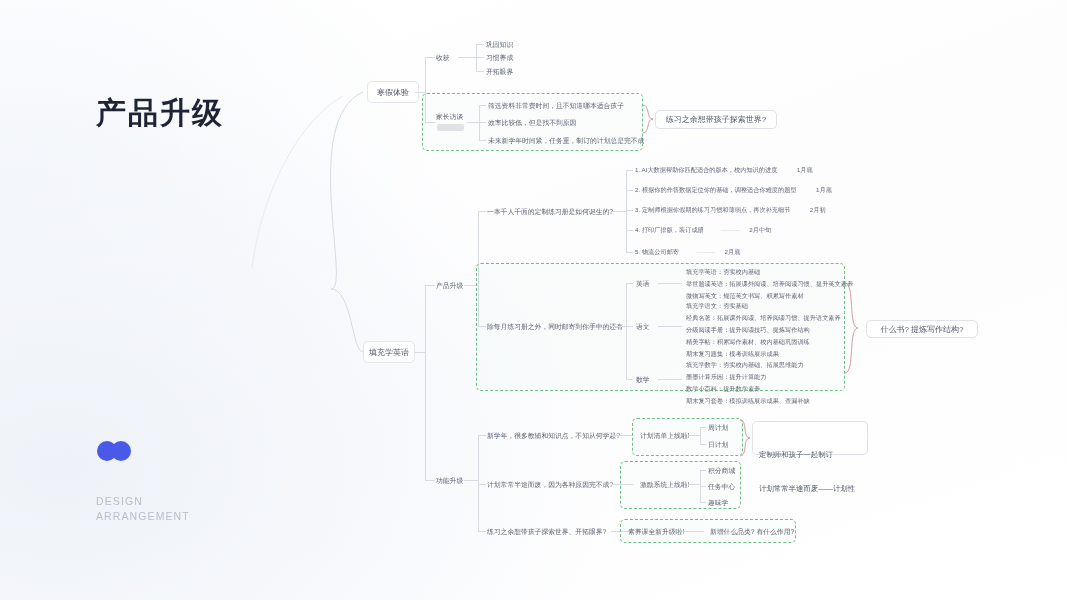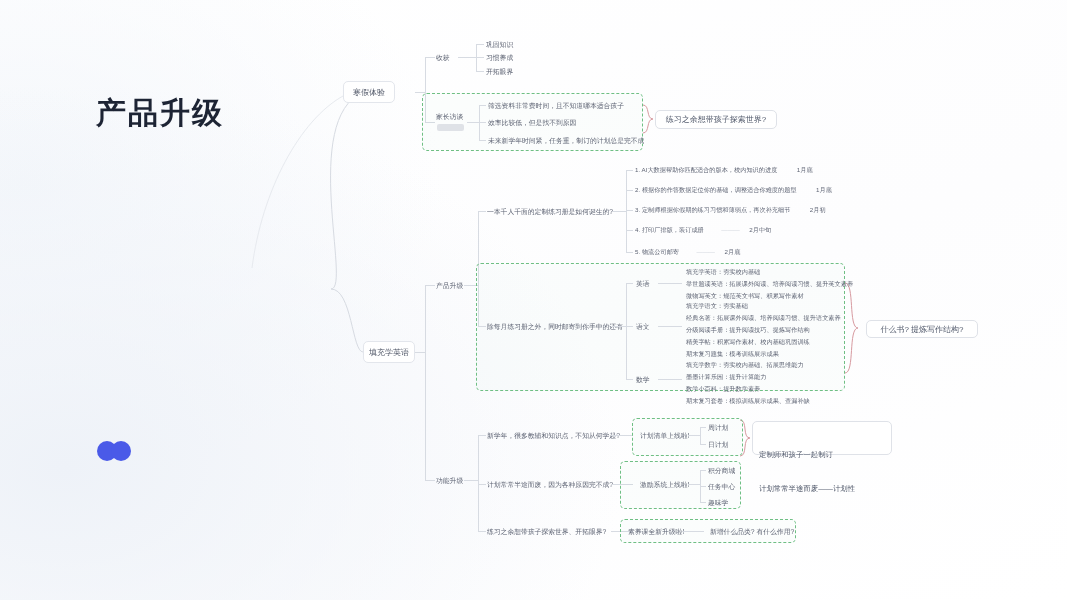--- a/index.html
+++ b/index.html
@@ -81,38 +81,42 @@
 <div class="bg-wash"></div>
 
 <div class="root">
 
   <div class="title">产品升级</div>
 
   <div class="logo">
     <i class="a"></i>
     <i class="b"></i>
   </div>
+  <div class="brand">
+    <div>DESIGN</div>
+    <div>ARRANGEMENT</div>
+  </div>
 
   <svg class="curve">
 
     <path d="M331,289 C352,289 300,120 363,92" fill="none" stroke="#d7dbe2" stroke-width="1"></path>
 
     <path d="M331,289 C352,289 352,352 363,352" fill="none" stroke="#d7dbe2" stroke-width="1"></path>
 
     <path d="M343,96 C300,120 262,190 252,268" fill="none" stroke="#e7eaef" stroke-width="1"></path>
 
     <path d="M643,105 C650,105 646,119 653,119 C646,119 650,133 643,133" fill="none" stroke="#d79aa0" stroke-width="1"></path>
 
     <path d="M845,283 C855,283 848,328 858,328 C848,328 855,373 845,373" fill="none" stroke="#d79aa0" stroke-width="1"></path>
 
     <path d="M740,420 C748,420 742,438 750,438 C742,438 748,456 740,456" fill="none" stroke="#d79aa0" stroke-width="1"></path>
   </svg>
 
 
-  <div class="boxnode" style="left:343px;top:81px;width:52px;height:22px;">
+  <div class="boxnode" style="left:367px;top:81px;width:52px;height:22px;">
     <span>寒假体验</span>
   </div>
 
   <div class="h" style="left:415px;top:92px;width:10px;"></div>
   <div class="v" style="left:425px;top:57px;height:65px;"></div>
   <div class="h" style="left:425px;top:57px;width:10px;"></div>
   <div class="h" style="left:425px;top:122px;width:10px;"></div>
 
   <div class="node t7" style="left:436px;top:53px;">收获</div>
   <div class="h" style="left:458px;top:57px;width:18px;"></div>
@@ -239,21 +243,21 @@
   <div class="h" style="left:611px;top:435px;width:22px;"></div>
   <div class="dashbox" style="left:632px;top:418px;width:111px;height:38px;"></div>
   <div class="node t7" style="left:640px;top:431px;">计划清单上线啦!</div>
   <div class="h" style="left:688px;top:435px;width:12px;"></div>
   <div class="v" style="left:700px;top:427px;height:17px;"></div>
   <div class="h" style="left:700px;top:427px;width:6px;"></div>
   <div class="node t7" style="left:708px;top:423px;">周计划</div>
   <div class="h" style="left:700px;top:444px;width:6px;"></div>
   <div class="node t7" style="left:708px;top:440px;">日计划</div>
 
-  <div class="boxnode callout multi" style="left:752px;top:421px;width:140px;height:34px;padding:4px 6px;font-size:7.4px;">
+  <div class="boxnode callout multi" style="left:752px;top:421px;width:116px;height:34px;padding:4px 6px;font-size:7.4px;">
     <div>定制师和孩子一起制订</div>
     <div>计划常常半途而废——计划性</div>
   </div>
 
   <div class="h" style="left:478px;top:484px;width:8px;"></div>
   <div class="node t7" style="left:487px;top:480px;">计划常常半途而废，因为各种原因完不成?</div>
   <div class="h" style="left:611px;top:484px;width:22px;"></div>
   <div class="dashbox" style="left:620px;top:461px;width:121px;height:48px;"></div>
   <div class="node t7" style="left:640px;top:480px;">激励系统上线啦!</div>
   <div class="h" style="left:688px;top:484px;width:12px;"></div>

